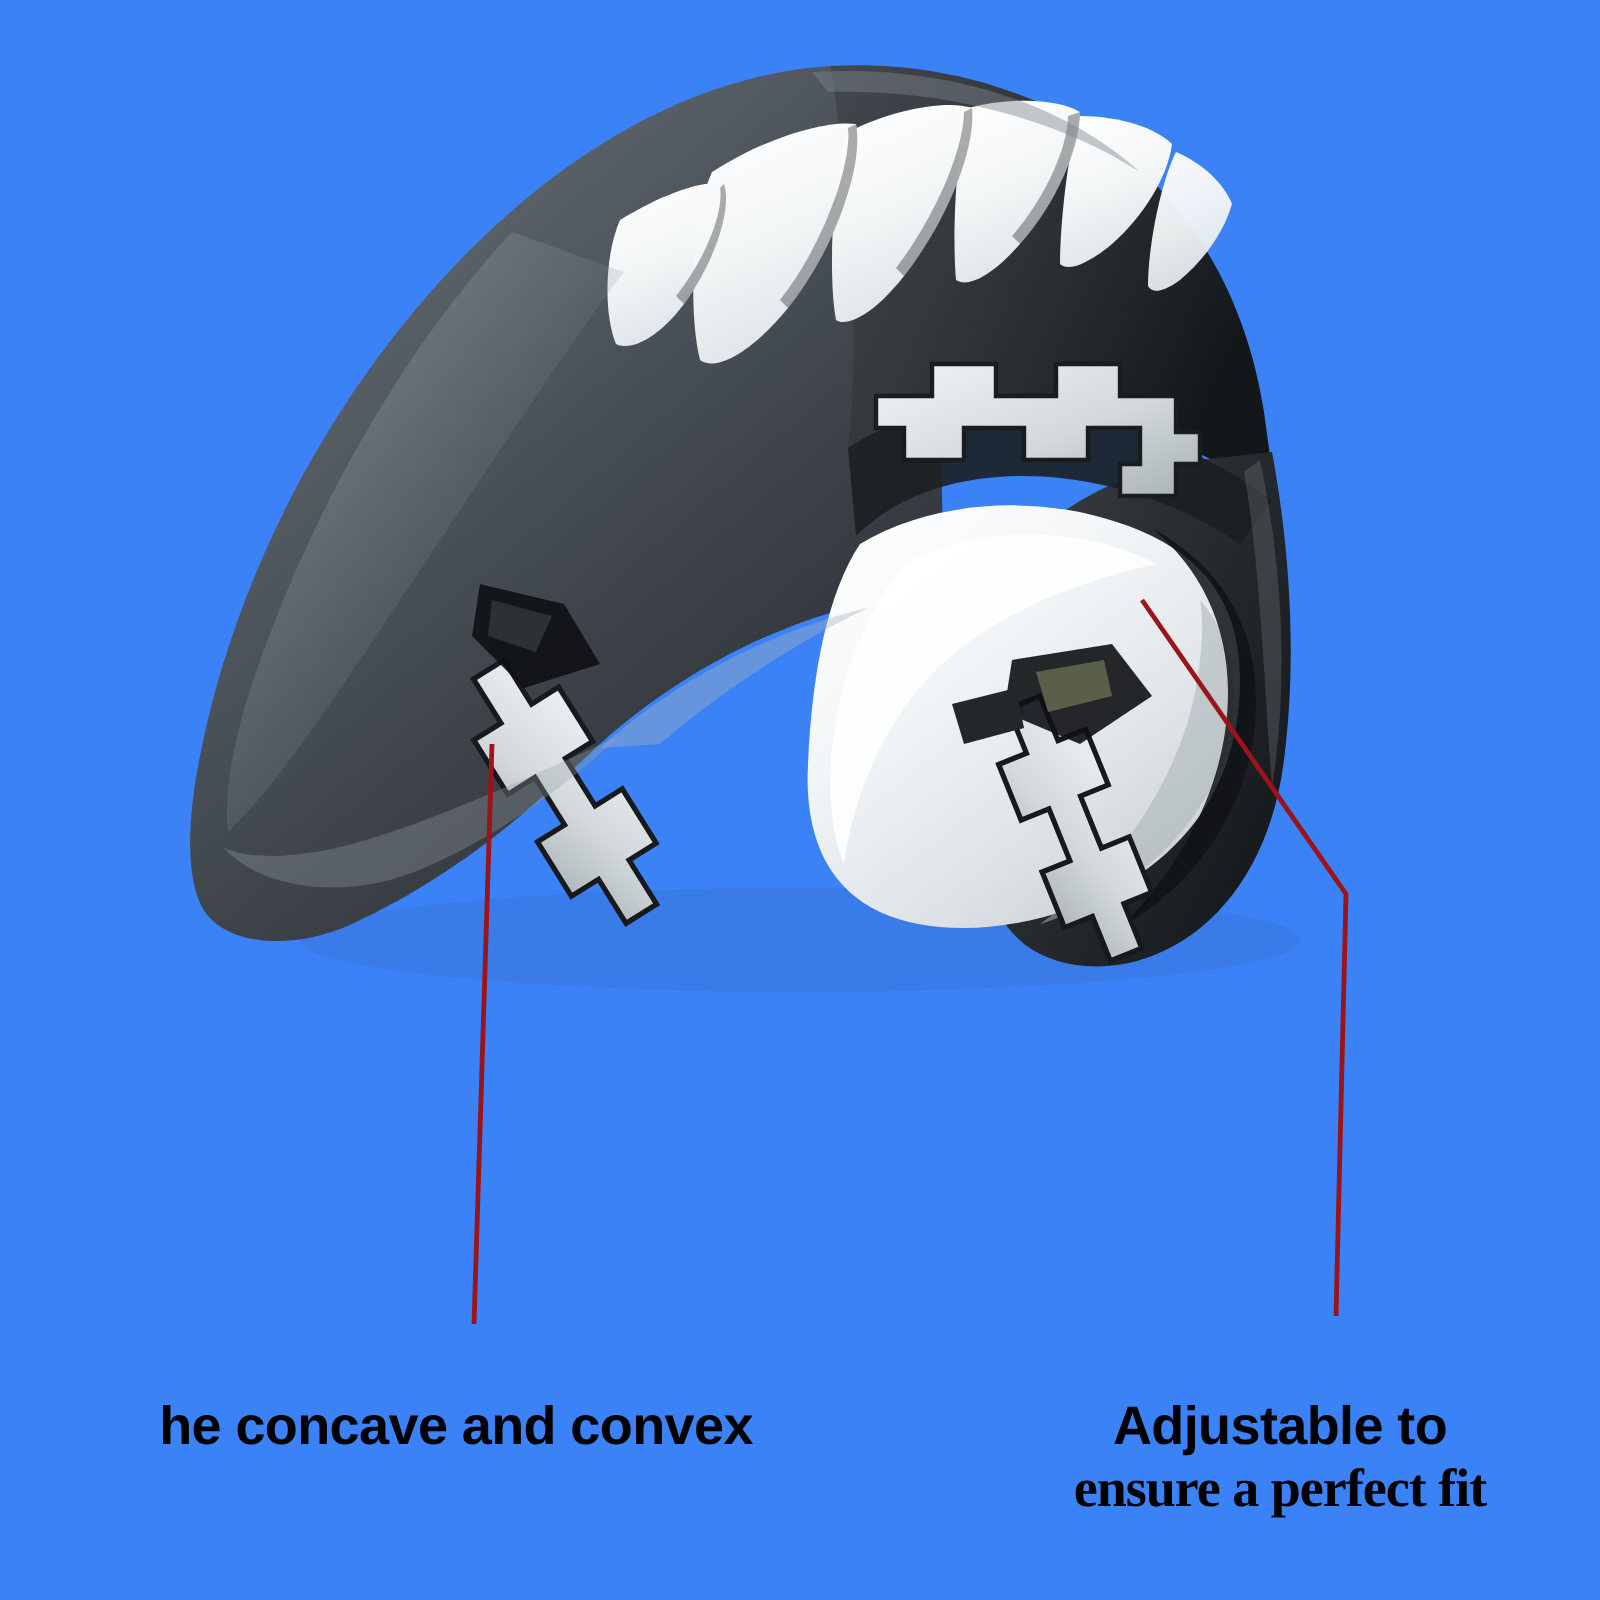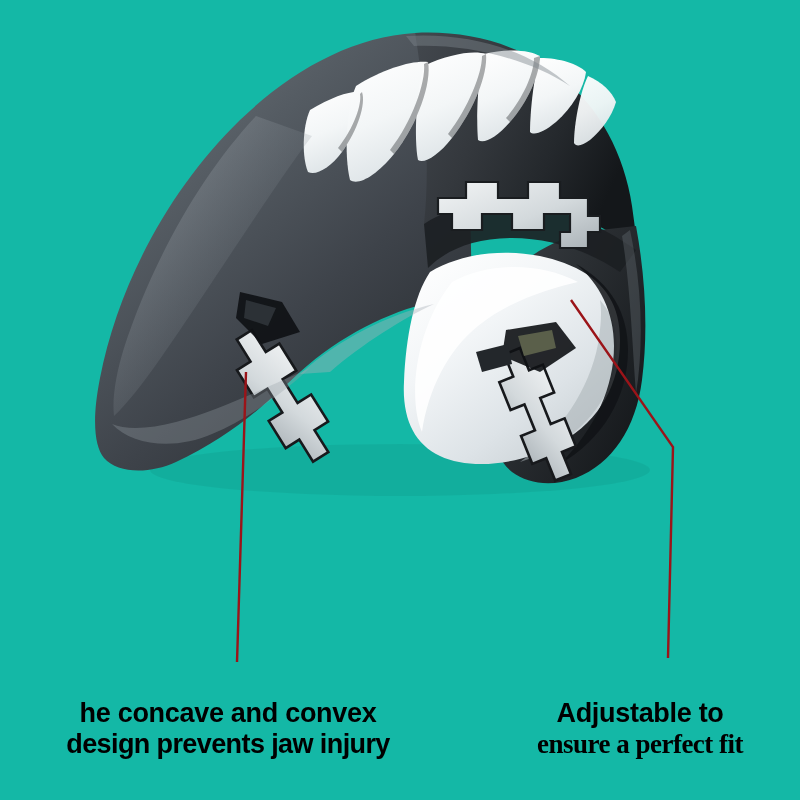--- a/index.html
+++ b/index.html
@@ -6,21 +6,21 @@
   * { margin:0; padding:0; box-sizing:border-box; }
   html, body {
     width:800px; height:800px;
     background:#ffffff;
     font-family:"Liberation Sans", sans-serif;
     overflow:hidden;
   }
   #page {
     position:relative;
     width:800px; height:800px;
-    background:#14b8a6;
+    background:#3b82f6;
   }
   #product-stage {
     position:absolute;
     left:0; top:0;
     width:800px; height:690px;
   }
   #product-svg { display:block; width:800px; height:690px; }
 
   .caption-block {
     position:absolute;
@@ -280,21 +280,20 @@
 
       <g>
         <path d="M 246 372 L 237 662" stroke="#9b1419" stroke-width="2.4" fill="none" stroke-linecap="butt"></path>
         <path d="M 571 300 L 673 447 L 668 658" stroke="#9b1419" stroke-width="2.4" fill="none" stroke-linecap="butt" stroke-linejoin="miter"></path>
       </g>
     </svg>
   </div>
 
   <div class="caption-block" id="caption-left">
     <span class="caption-line l1">he concave and convex</span>
-    <span class="caption-line l2">design prevents jaw injury</span>
   </div>
 
   <div class="caption-block" id="caption-right">
     <span class="caption-line l1">Adjustable to</span>
     <span class="caption-line l2">ensure a perfect fit</span>
   </div>
 
 </div>
 
 </body></html>

